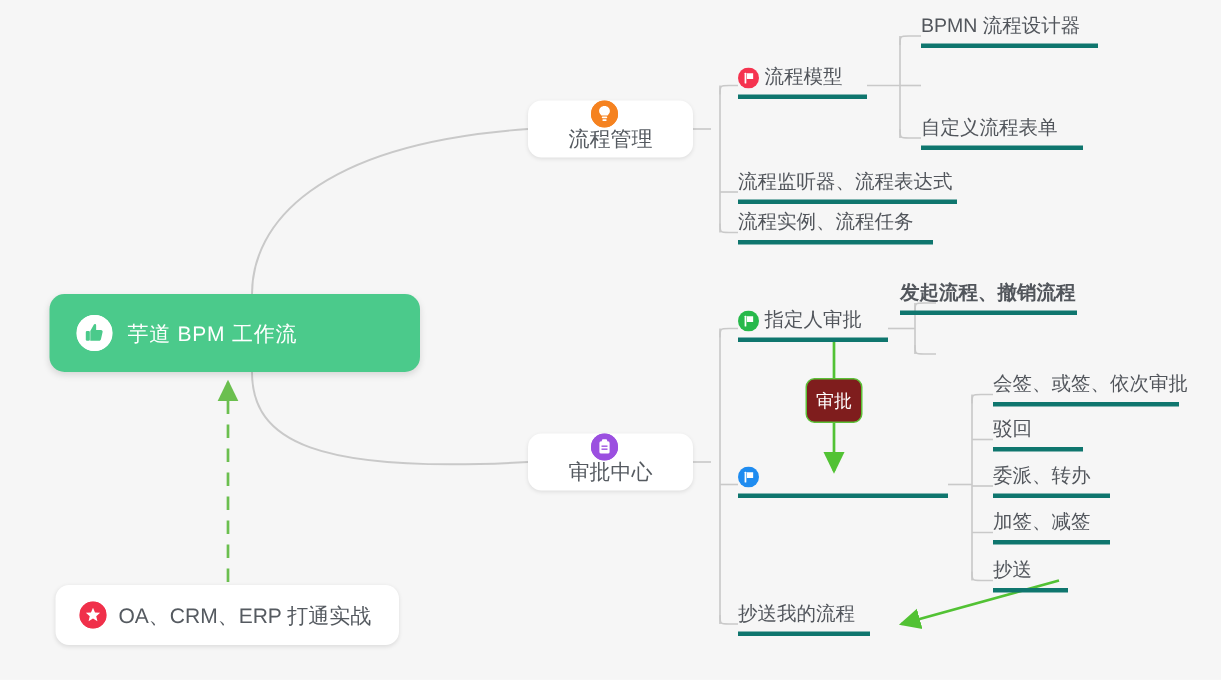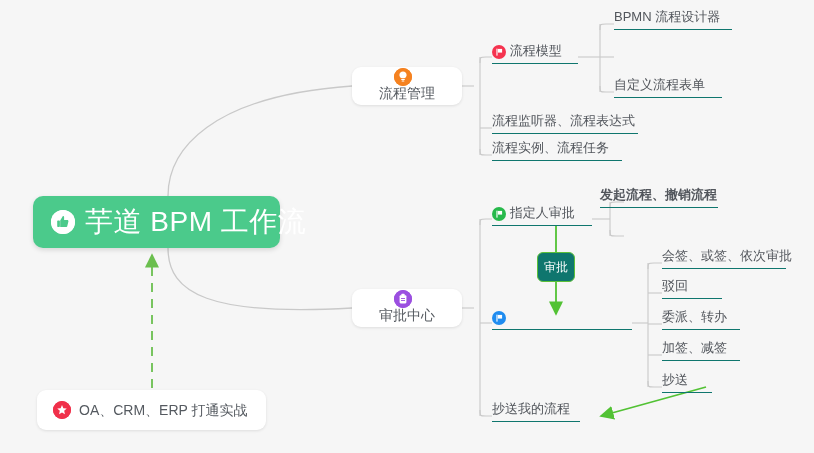--- a/index.html
+++ b/index.html
@@ -54,21 +54,21 @@
     top: 196px;
     width: 247px;
     height: 52px;
     padding: 0 18px;
     background: #4bca8b;
     border-radius: 10px;
     box-shadow: 0 2px 5px rgba(0,0,0,0.13);
   }
   .root .lbl {
     color: #ffffff;
-    font-size: 28px;
+    font-size: 14px;
     letter-spacing: 0.5px;
     text-align: center;
   }
   .root .ico { margin-right: 10px; }
 
   
   .branch {
     height: 38px;
     padding: 0 16px;
     flex-direction: column;
@@ -86,21 +86,21 @@
   }
   .foot .lbl { font-size: 14px; }
 
   
   .leaf {
     position: absolute;
     display: flex;
     align-items: flex-end;
     box-sizing: border-box;
     padding-bottom: 5px;
-    border-bottom: 1px solid #0f766e;
+    border-bottom: 3px solid #0f766e;
     white-space: nowrap;
     color: #52565c;
     font-size: 13px;
     line-height: 15px;
   }
   .leaf .ico {
     flex: 0 0 auto;
     margin-right: 7px;
     position: relative;
     top: 1px;
@@ -111,21 +111,21 @@
   .pill {
     position: absolute;
     left: 537px;
     top: 252px;
     width: 38px;
     height: 30px;
     box-sizing: border-box;
     display: flex;
     align-items: center;
     justify-content: center;
-    background: #0f766e;
+    background: #7f1d1d;
     border: 1px solid #5cc038;
     border-radius: 6px;
     color: #ffffff;
     font-size: 12px;
     line-height: 1;
     white-space: nowrap;
   }
 
   
   .gico {

